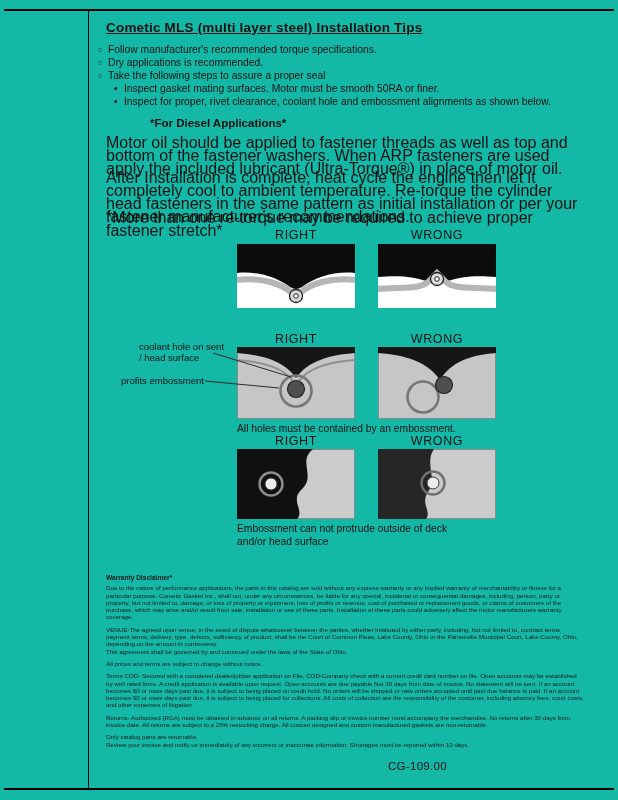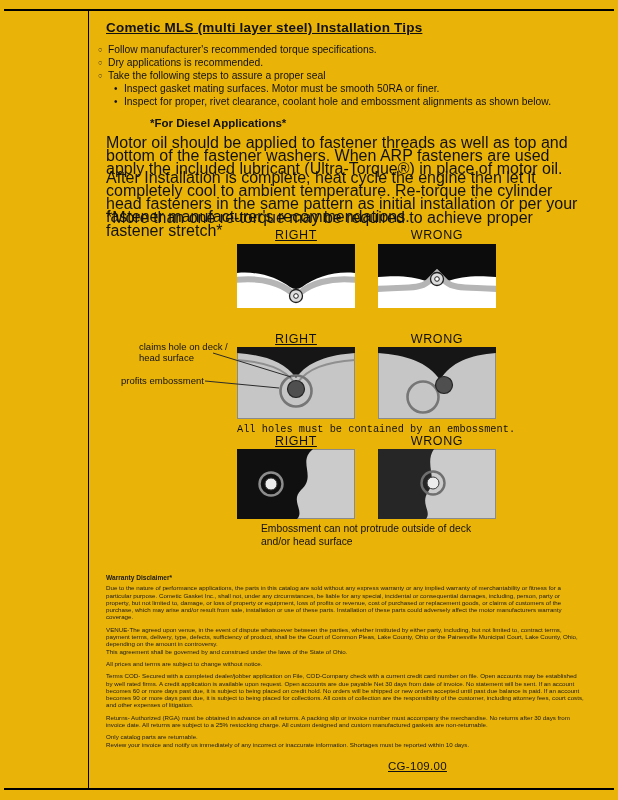--- a/index.html
+++ b/index.html
@@ -1,18 +1,18 @@
 <!DOCTYPE html>
 <html><head>
 <meta charset="utf-8">
 <style>
   * { margin:0; padding:0; box-sizing:border-box; }
   html,body { background:#ffffff; }
   body { font-family:"Liberation Sans", sans-serif; color:#111; }
-  .page { position:relative; width:618px; height:800px; background:#eab308; overflow:hidden; }
+  .page { position:relative; width:618px; height:800px; background:#14b8a6; overflow:hidden; }
 
   .top-rule    { position:absolute; left:4px; right:4px; top:9px; height:2px; background:#000; }
   .bottom-rule { position:absolute; left:4px; right:4px; top:788px; height:2px; background:#000; }
   .left-rule   { position:absolute; left:88px; top:9px; height:781px; width:1px; background:#000; }
 
   .title { position:absolute; left:106px; top:20px; font-size:13.5px; font-weight:bold;
            text-decoration:underline; letter-spacing:0.2px; }
 
   .tips { position:absolute; left:98px; top:43px; width:486px; font-size:10.3px; line-height:13px; }
   .bullet { display:flex; }
@@ -20,45 +20,45 @@
   .bullet.sub { padding-left:16px; }
   .bullet.sub .b-marker { font-size:10px; }
 
   .diesel-heading { position:absolute; left:106px; top:117px; font-size:11.5px; font-weight:bold;margin-left:44px; }
   .para { position:absolute; left:106px; width:476px; font-size:16px; line-height:13px; }
   .p1   { top:136px; }
   .p2   { top:171px; }
   .note { top:211px; }
 
   .dg-header { position:absolute; width:118px; text-align:center; font-size:12.5px; letter-spacing:0.6px; }
-  .col-left  { left:237px;text-decoration:underline; }
+  .col-left  { left:237px; }
   .col-right { left:378px; }
   .hdr1 { top:228px; } .hdr2 { top:332px; } .hdr3 { top:434px; }
 
   .panel { position:absolute; width:118px; }
   .row1 { top:244px; height:64px; }
   .row2 { top:347px; height:72px; }
   .row3 { top:449px; height:70px; }
   .panel svg { display:block; }
 
   .caption { position:absolute; left:237px; font-size:10.3px; line-height:12.5px; }
-  .cap1 { top:313px; } .cap2 { top:423px;font-family:Liberation Mono, monospace; } .cap3 { top:523px; width:238px;margin-left:24px; }
+  .cap1 { top:313px; } .cap2 { top:423px; } .cap3 { top:523px; width:238px; }
 
   .ann { position:absolute; font-size:9.5px; line-height:10.5px; }
   .ann-coolant { left:139px; top:342px; width:90px; }
   .ann-emboss  { left:121px; top:376px; width:95px; }
 
   .overlay { position:absolute; left:0; top:0; pointer-events:none; }
 
   .disclaimer { position:absolute; left:106px; top:574px; width:478px; font-size:6.2px; line-height:7.3px; color:#1a1a1a; }
   .disclaimer h3 { font-size:6.6px; font-weight:bold; margin-bottom:3px; }
   .disclaimer p { margin-bottom:5px; }
   .disclaimer p.tight { margin-bottom:0; }
 
-  .footer-code { position:absolute; left:388px; top:760px; font-size:11.5px; letter-spacing:0.3px;text-decoration:underline; }
+  .footer-code { position:absolute; left:388px; top:760px; font-size:11.5px; letter-spacing:0.3px; }
 </style>
 </head>
 <body>
 
 <div class="page">
 
   <div class="top-rule"></div>
   <div class="left-rule"></div>
   <div class="bottom-rule"></div>
 
@@ -110,21 +110,21 @@
       <path d="M0 0 H118 V33 C96 31 82 33 70 37 L48 37 C36 33 22 31 0 33 Z" fill="#0c0c0c"></path>
       <path d="M-2 45 C28 43 42 45 50 38 L59 29 L68 38 C76 45 90 43 120 45" fill="none" stroke="#b5b5b5" stroke-width="6"></path>
       <circle cx="59" cy="35" r="6.5" fill="#dcdcdc" stroke="#1f1f1f" stroke-width="1.3"></circle>
       <circle cx="59" cy="35" r="2.3" fill="#ffffff" stroke="#1f1f1f" stroke-width="1"></circle>
     </svg>
   </div>
 
   <div class="dg-header col-left hdr2">RIGHT</div>
   <div class="dg-header col-right hdr2">WRONG</div>
 
-  <div class="ann ann-coolant">claims hole on deck / head surface</div>
+  <div class="ann ann-coolant">coolant hole on sent / head surface</div>
   <div class="ann ann-emboss">profits embossment</div>
 
   <div class="panel col-left row2">
     <svg width="118" height="72" viewBox="0 0 118 72">
       <rect x="0.5" y="0.5" width="117" height="71" fill="#c6c6c6" stroke="#8a8a8a"></rect>
       <path d="M0 0 H118 V6 C92 8 71 14 59 31 C47 14 26 8 0 6 Z" fill="#161616"></path>
       <path d="M0 13 C30 15 47 22 57 35" fill="none" stroke="#8f8f8f" stroke-width="2"></path>
       <path d="M118 13 C88 15 71 22 61 35" fill="none" stroke="#8f8f8f" stroke-width="2"></path>
       <circle cx="59" cy="44" r="15.5" fill="none" stroke="#767676" stroke-width="2.6"></circle>
       <circle cx="59" cy="42" r="8.5" fill="#4f4f4f" stroke="#242424" stroke-width="1.2"></circle>

